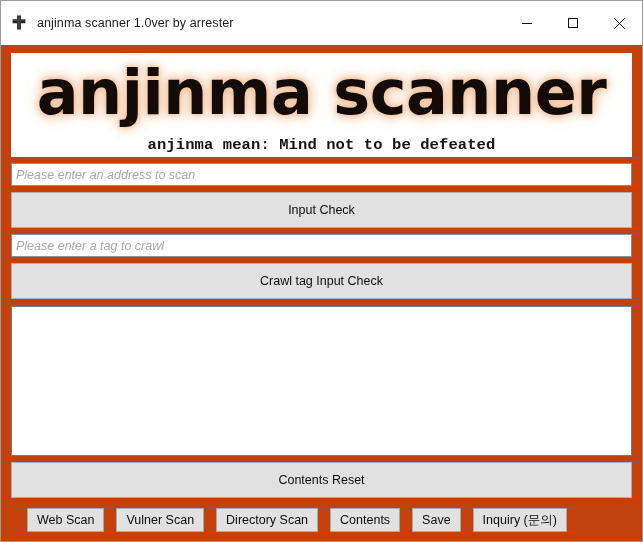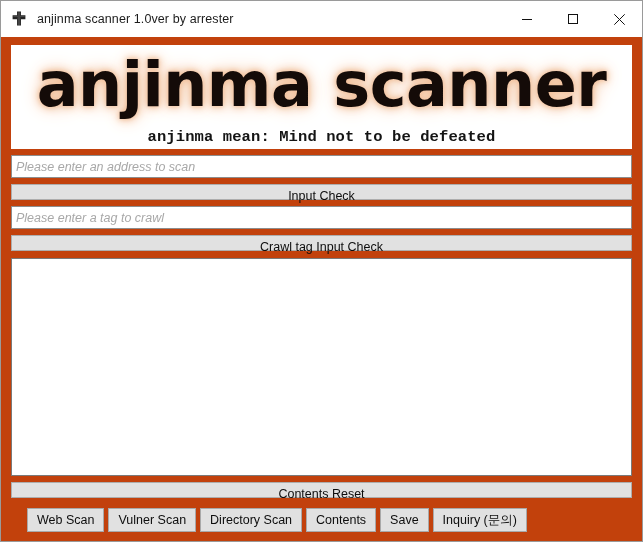--- a/index.html
+++ b/index.html
@@ -20,21 +20,21 @@
     height: 542px;
     box-sizing: border-box;
     background: #f0f0f0;
     border: 1px solid #9a9a9a;
     display: flex;
     flex-direction: column;
   }
 
   
   .titlebar {
-    height: 36px;
+    height: 44px;
     min-height: 36px;
     background: #ffffff;
     display: flex;
     align-items: center;
     padding-left: 9px;
     box-sizing: border-box;
     position: relative;
   }
   .title-icon {
     width: 18px;
@@ -134,21 +134,21 @@
   }
   .tinput::placeholder {
     color: #a8a8a8;
     opacity: 1;
   }
 
   .wide-btn {
     display: block;
     width: 100%;
     box-sizing: border-box;
-    height: 16px;
+    height: 36px;
     margin-top: 6px;
     background: #e1e1e1;
     border: 1px solid #adadad;
     font-family: "Liberation Sans", sans-serif;
     font-size: 12.5px;
     color: #0d0d0d;
     cursor: default;
     border-radius: 0;
     padding: 0;
     line-height: 22px;
@@ -176,21 +176,21 @@
   .reset-btn {
   }
 
   
   .actions {
     display: flex;
     align-items: center;
     margin-top: 10px;
     padding: 0 15px 0 16px;
     box-sizing: border-box;
-    gap: 4px;
+    gap: 12px;
   }
   .act-btn {
     background: #e1e1e1;
     border: 1px solid #a9a9a9;
     font-family: "Liberation Sans", sans-serif;
     font-size: 12.5px;
     color: #0d0d0d;
     height: 24px;
     line-height: 22px;
     padding: 0 9px;

